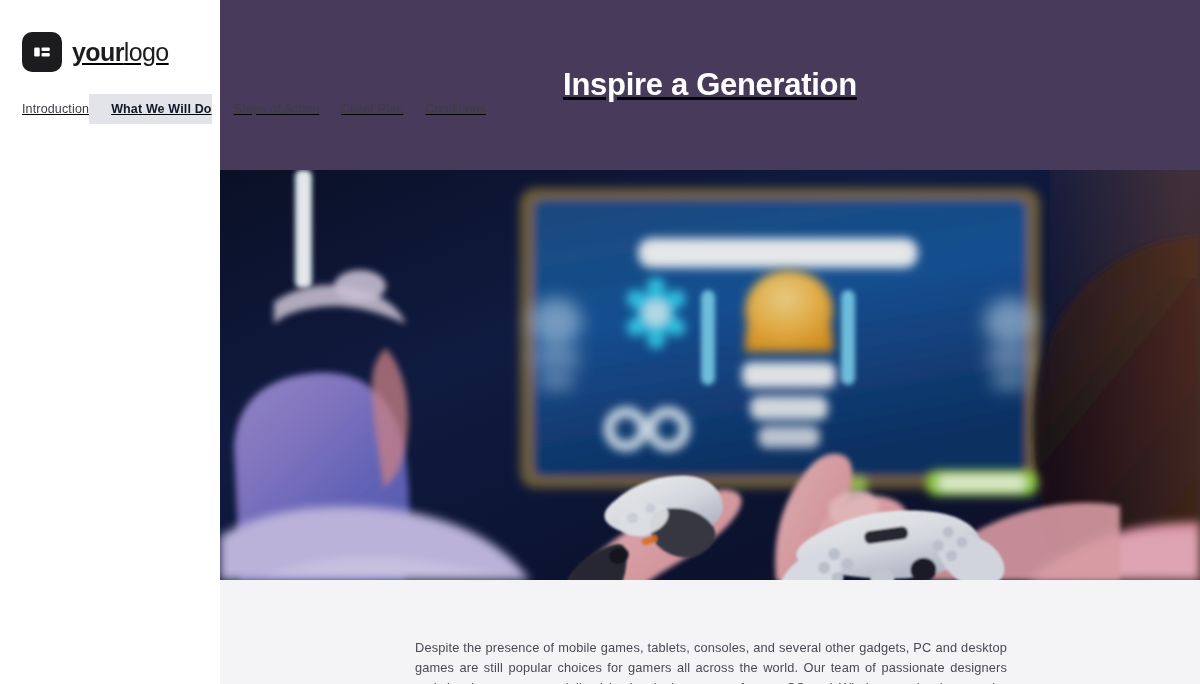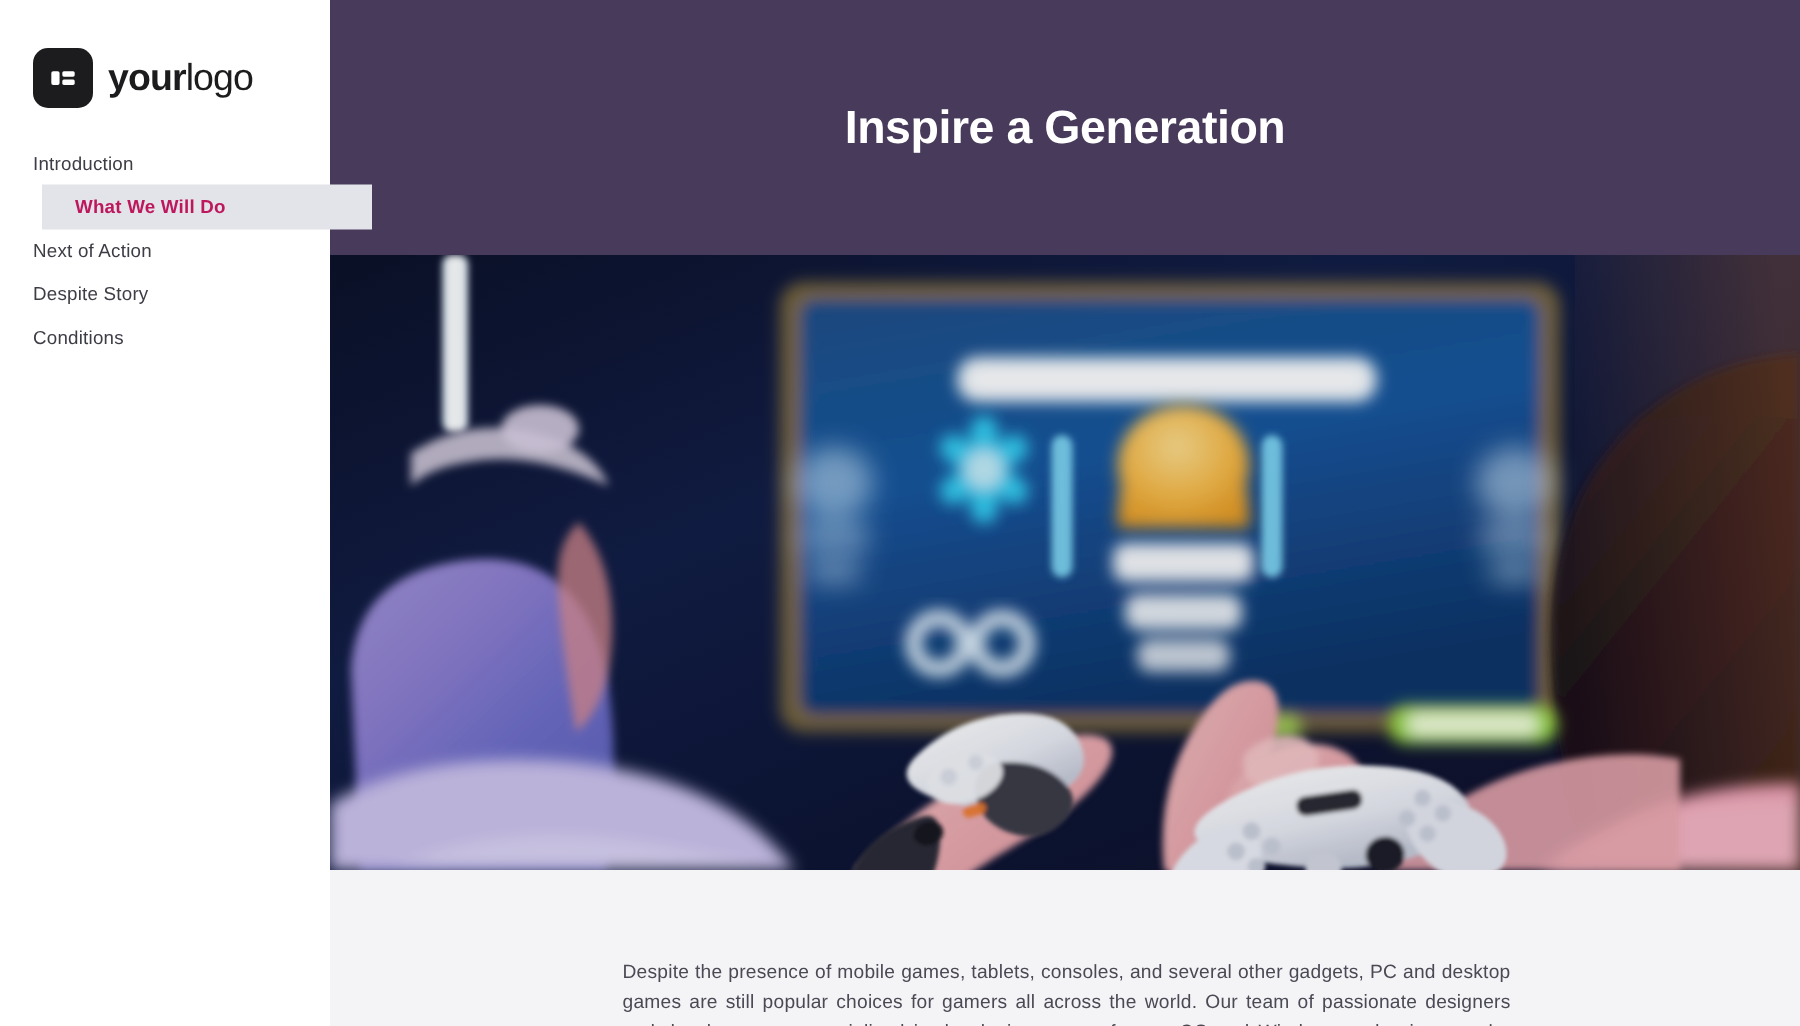--- a/index.html
+++ b/index.html
@@ -9,20 +9,21 @@
     overflow:hidden;
     background:#ffffff;
     font-family:"Liberation Sans", sans-serif;
   }
 
   .app {
     position:relative;
     width:1124px; height:684px;
     display:flex;
     background:#ffffff;
+    text-decoration:underline;
   }
 
   
   .sidebar {
     width:220px;
     height:684px;
     flex:0 0 220px;
     background:#ffffff;
     position:relative;
     z-index:3;
@@ -71,28 +72,27 @@
     white-space:nowrap;
     background:transparent;
     border:0;
     text-align:left;
     font-family:"Liberation Sans", sans-serif;
     cursor:pointer;
   }
   .nav-item + .nav-item { margin-top:-0.5px; }
   .nav-item.active {
     background:#e3e3ea;
-    color:#be185d;
+    color:#0f172a;
     font-weight:700;
-    margin-left:28px;
   }
 
   
   .nav-item { margin-bottom:-0.5px; }
-  .nav-list { display:flex; flex-direction:column; }
+  .nav-list { display:flex; flex-direction:row; }
   .nav-list .nav-item:nth-child(1){ margin-top:0; }
 
   
   .main {
     position:relative;
     width:980px;
     height:684px;
     flex:0 0 980px;
     background:#6d28d9;
     display:flex;
@@ -163,22 +163,22 @@
           <rect x="11.5" y="13" width="9" height="4" rx="1.2" fill="#ffffff"></rect>
         </svg>
       </span>
       <span class="logo-text"><span class="b">your</span><span class="l">logo</span></span>
     </div>
 
     <nav class="nav">
       <div class="nav-list">
         <button class="nav-item">Introduction</button>
         <button class="nav-item active">What We Will Do</button>
-        <button class="nav-item">Next of Action</button>
-        <button class="nav-item">Despite Story</button>
+        <button class="nav-item">Steps of Action</button>
+        <button class="nav-item">Client Plan</button>
         <button class="nav-item">Conditions</button>
       </div>
     </nav>
   </aside>
 
   <main class="main">
 
     <header class="hero-header">
       <h1 class="hero-title">Inspire a Generation</h1>
     </header>

